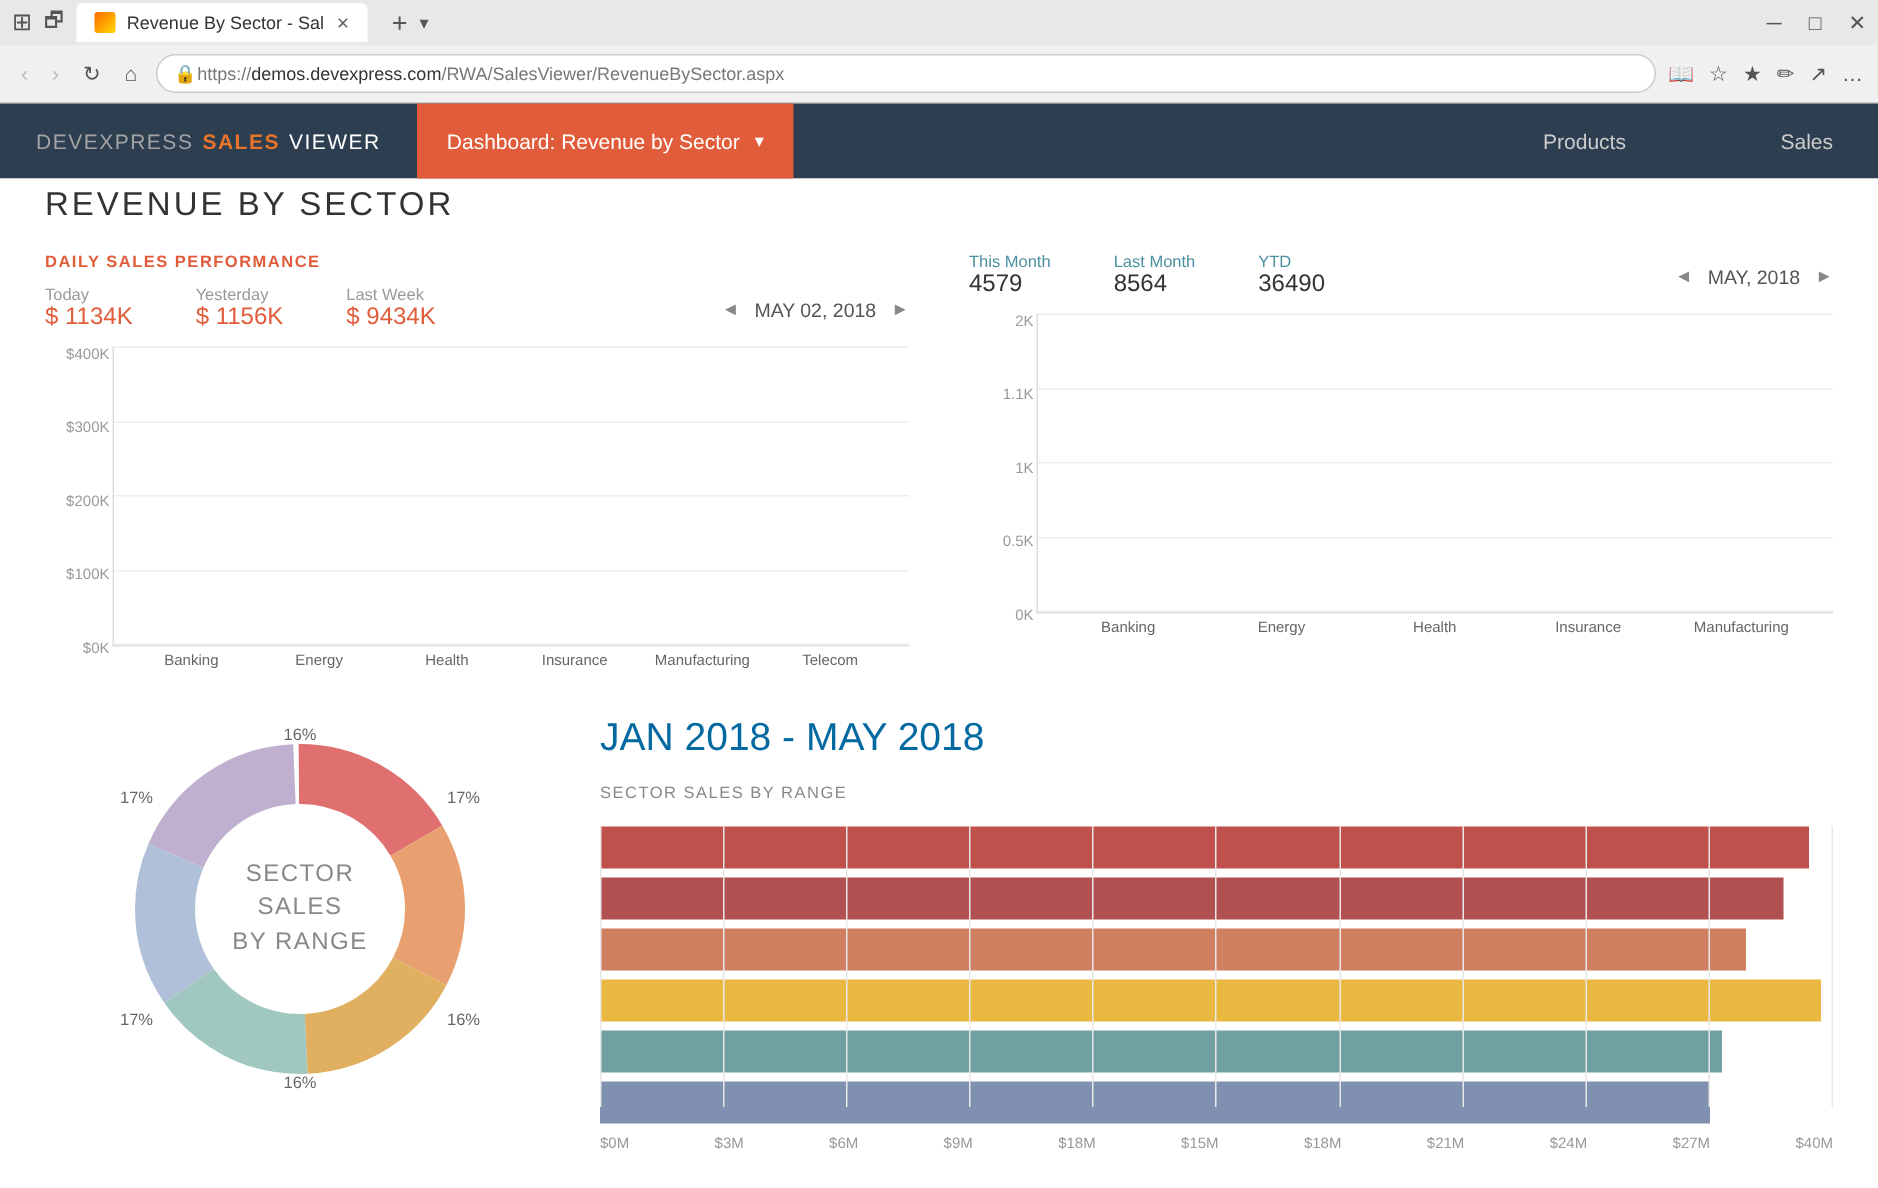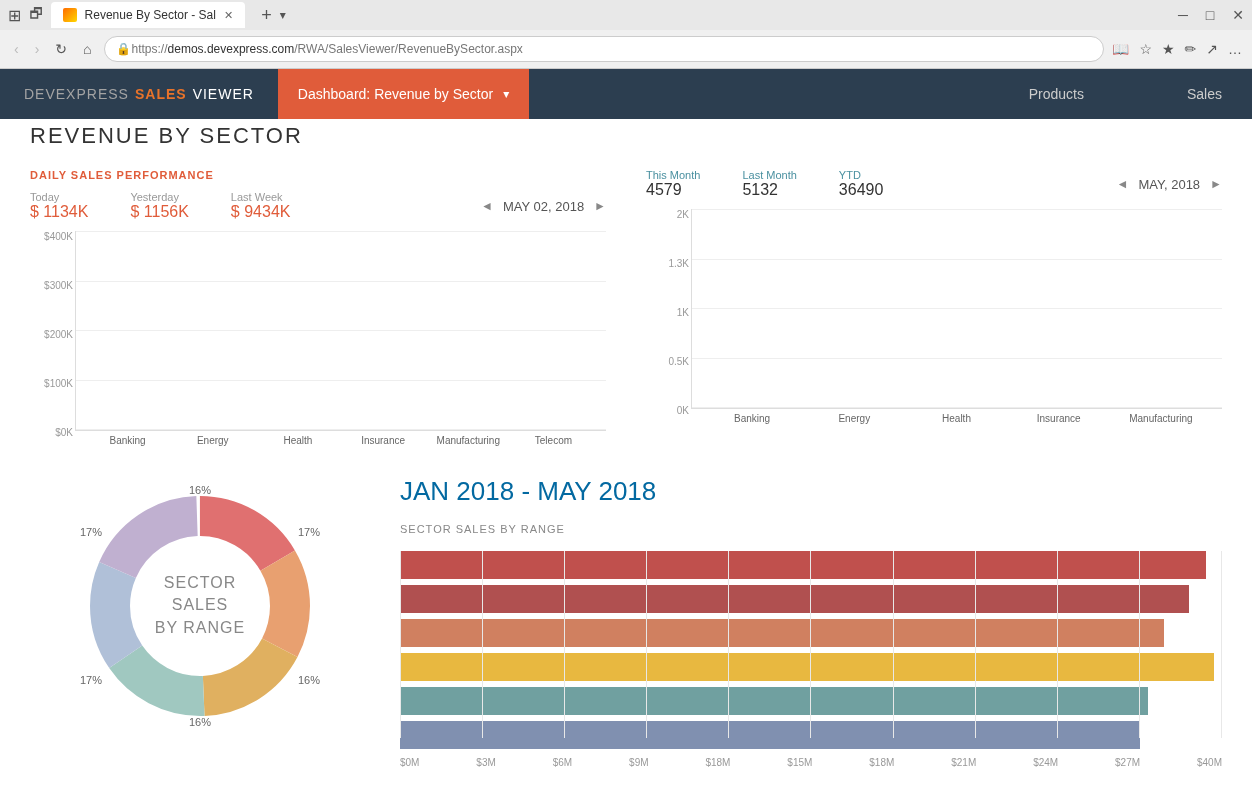--- a/index.html
+++ b/index.html
@@ -401,37 +401,37 @@
     </div>
 
     <div class="chart-panel">
       <div class="stats-row">
         <div class="stat-item">
           <div class="stat-label" style="color:#4a90a0;">This Month</div>
           <div style="font-size:16px;color:#333;">4579</div>
         </div>
         <div class="stat-item">
           <div class="stat-label" style="color:#4a90a0;">Last Month</div>
-          <div style="font-size:16px;color:#333;">5132</div>
+          <div style="font-size:16px;color:#333;">8564</div>
         </div>
         <div class="stat-item">
           <div class="stat-label" style="color:#4a90a0;">YTD</div>
           <div style="font-size:16px;color:#333;">36490</div>
         </div>
         <div class="date-nav">
           <button class="date-nav-btn">◄</button>
           <span>MAY, 2018</span>
           <button class="date-nav-btn">►</button>
         </div>
       </div>
 
       <div style="position:relative;margin-left:45px;">
         <div class="yaxis-labels">
           <span>2K</span>
-          <span>1.3K</span>
+          <span>1.1K</span>
           <span>1K</span>
           <span>0.5K</span>
           <span>0K</span>
         </div>
         <div style="position:relative;height:200px;border-left:1px solid #ddd;border-bottom:1px solid #ddd;">
           <div style="position:absolute;top:0;left:0;right:0;bottom:0;display:flex;flex-direction:column;justify-content:space-between;pointer-events:none;">
             <div style="width:100%;height:1px;background:#eee;"></div>
             <div style="width:100%;height:1px;background:#eee;"></div>
             <div style="width:100%;height:1px;background:#eee;"></div>
             <div style="width:100%;height:1px;background:#eee;"></div>

